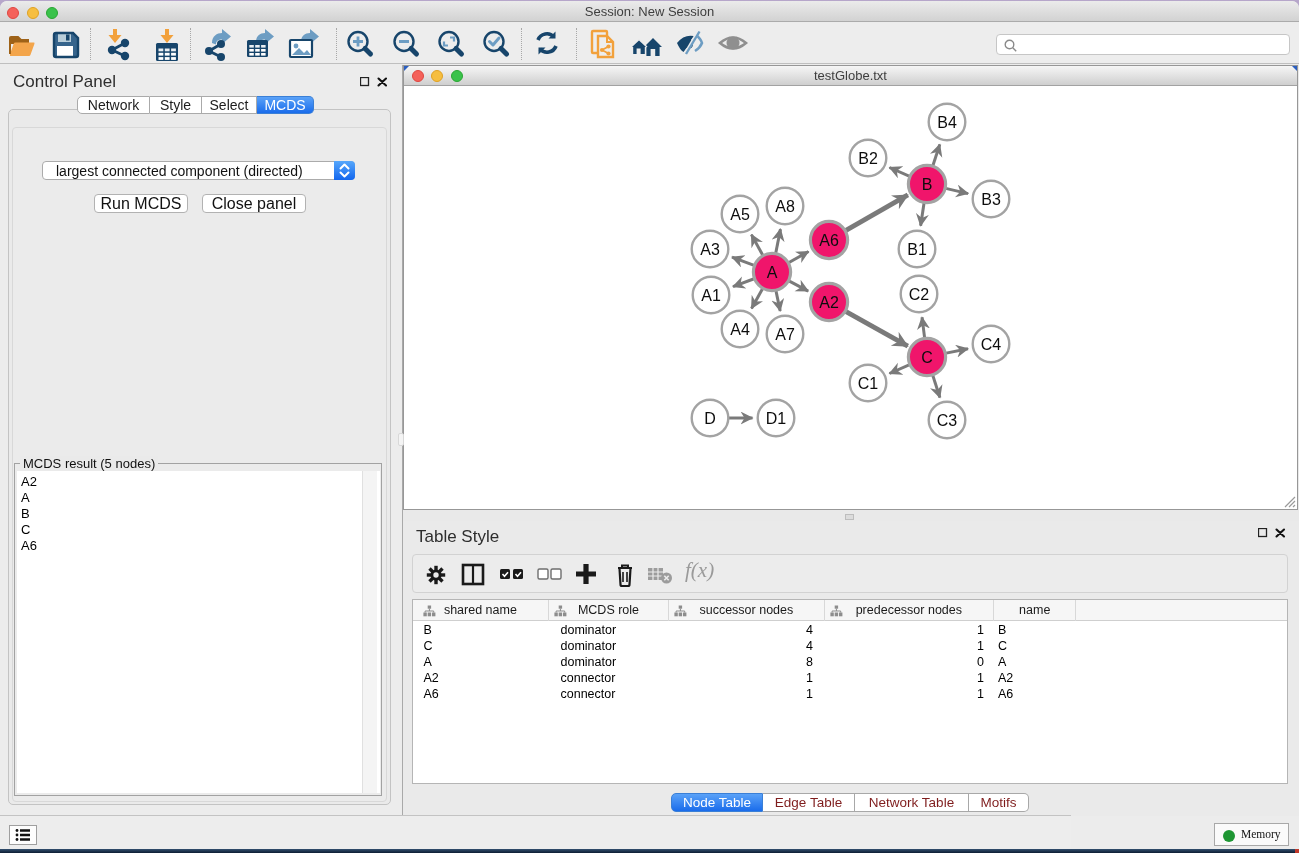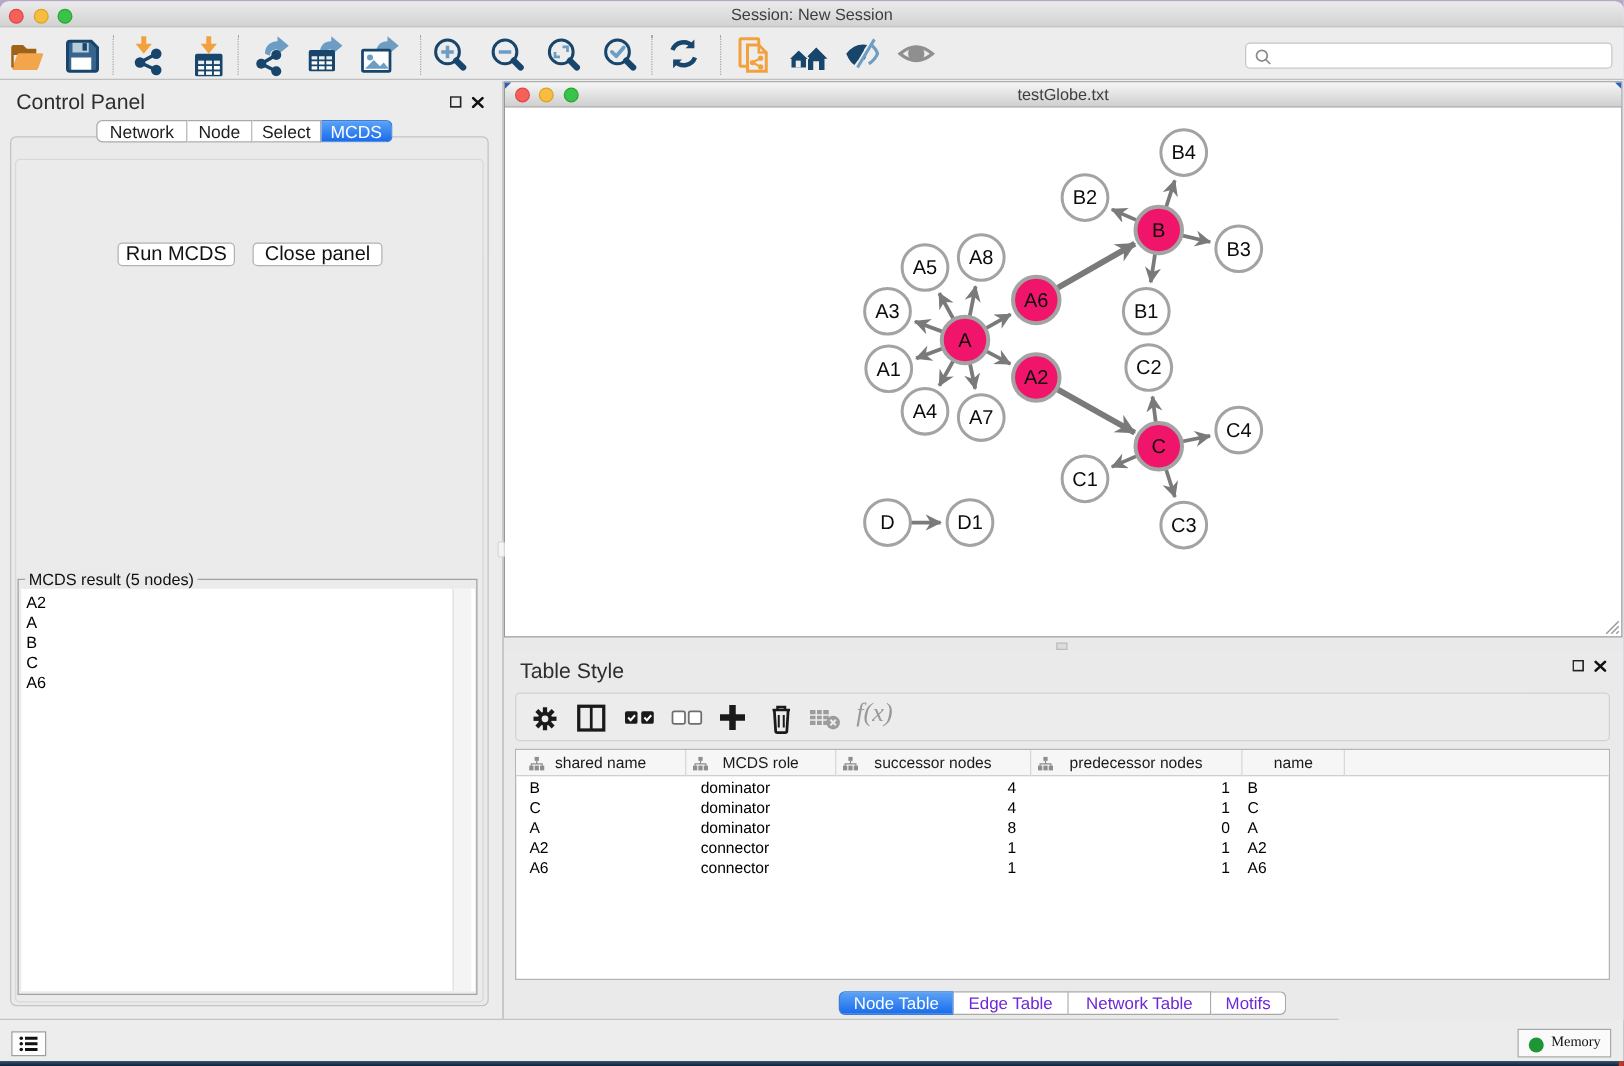--- a/index.html
+++ b/index.html
@@ -76,21 +76,21 @@
     background:#ececec; border:1px solid #d2d2d2; border-radius:4px; }
   .ttable { position:absolute; left:9px; top:78px; width:876px; height:185px;
     background:#fff; border:1px solid #b5b5b5; }
   .thead { position:absolute; left:0; top:0; width:874px; height:21px;
     background:#f6f6f6; border-bottom:1px solid #cfcfcf; font-size:12.5px; color:#1a1a1a; }
   .thead .col { position:absolute; top:0; height:21px; line-height:21px; text-align:center;
     border-right:1px solid #d8d8d8; }
   .trow { position:absolute; font-size:12.5px; color:#000; height:16.2px; line-height:16.2px; width:874px; }
   .btabs { position:absolute; left:268px; top:272px; height:19px; display:flex; }
   .btab { height:19px; background:#fff; border:1px solid #a8a8a8; border-left:none;
-    font-size:13.5px; color:#6d28d9; text-align:center; line-height:18px; }
+    font-size:13.5px; color:#7f1d1d; text-align:center; line-height:18px; }
   .btab:first-child { border-left:1px solid #a8a8a8; border-radius:5px 0 0 5px; }
   .btab:last-child { border-radius:0 5px 5px 0; }
   .btab.sel { background:linear-gradient(#5aa2f8, #1a6ceb); color:#fff; border-color:#3a7fd6; }
   
   .statusbar { position:absolute; left:0; top:814px; width:1071px; height:34px;
     background:#ededed; border-top:1px solid #c3c3c3;font-family:Liberation Serif, serif; }
   .listbtn { position:absolute; left:9px; top:9px; width:28px; height:20px;
     background:#fdfdfd; border:1px solid #9f9f9f; }
   .membtn { position:absolute; left:1214px; top:7px; width:75px; height:23px;
     background:#fafafa; border:1px solid #a8a8a8; font-size:11.5px; color:#111; }
@@ -236,23 +236,29 @@
         <rect x="0.5" y="0.5" width="8" height="8" fill="none" stroke="#222" stroke-width="1.3"></rect>
       </svg>
       <svg style="position:absolute;left:377px;top:12px" width="11" height="10" viewBox="0 0 11 10">
         <path d="M1.5 1.5 L9 8.5 M9 1.5 L1.5 8.5" stroke="#111" stroke-width="2.1" stroke-linecap="round"></path>
       </svg>
     <div class="cpcontent">
         <div class="cpinner"></div>
       </div>
     <div class="tabs">
       <div class="tab" style="width:73px">Network</div>
-      <div class="tab" style="width:52px">Node</div>
+      <div class="tab" style="width:52px">Style</div>
       <div class="tab" style="width:55px">Select</div>
       <div class="tab sel" style="width:57px">MCDS</div>
+    </div>
+    <div class="combo">largest connected component (directed)
+      <div class="stepper"><svg width="21" height="19" viewBox="0 0 21 19">
+        <path d="M6.5 7.5 L10.5 3.5 L14.5 7.5" fill="none" stroke="#fff" stroke-width="2" stroke-linecap="round" stroke-linejoin="round"></path>
+        <path d="M6.5 11.5 L10.5 15.5 L14.5 11.5" fill="none" stroke="#fff" stroke-width="2" stroke-linecap="round" stroke-linejoin="round"></path>
+      </svg></div>
     </div>
     <div class="btn" style="left:94px;top:128.5px;width:94px">Run MCDS</div>
     <div class="btn" style="left:202px;top:128.5px;width:104px">Close panel</div>
     <div class="group">
       <div class="grouplabel">MCDS result (5 nodes)</div>
       <div class="mlist">
         <div class="sb"></div>
         <div class="it">A2</div>
           <div class="it">A</div>
           <div class="it">B</div>

